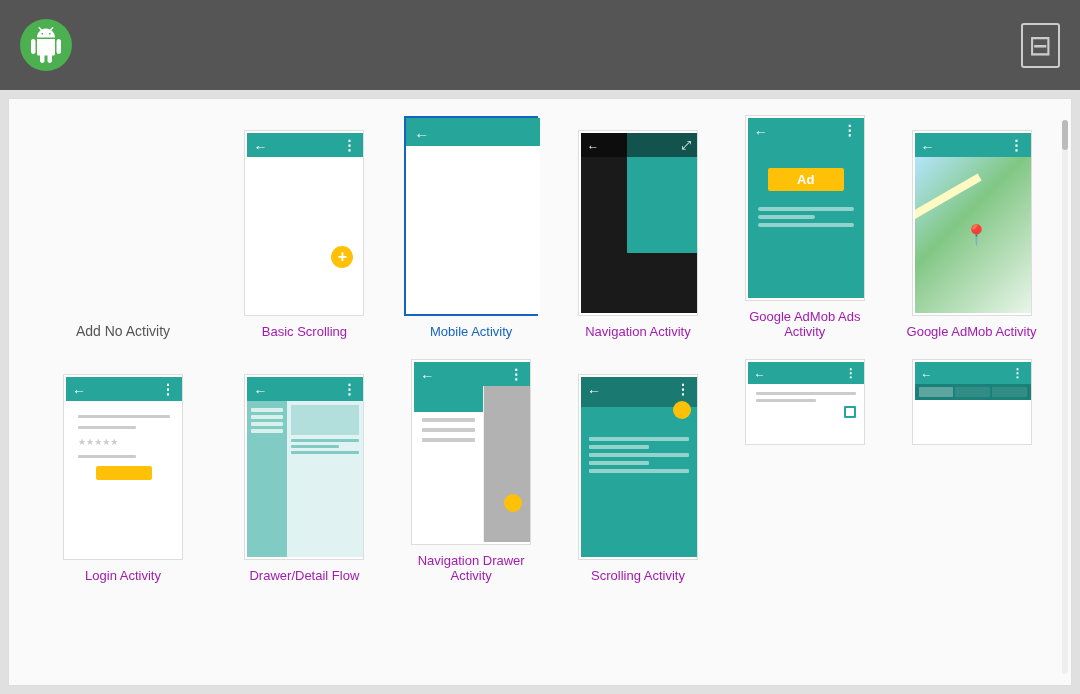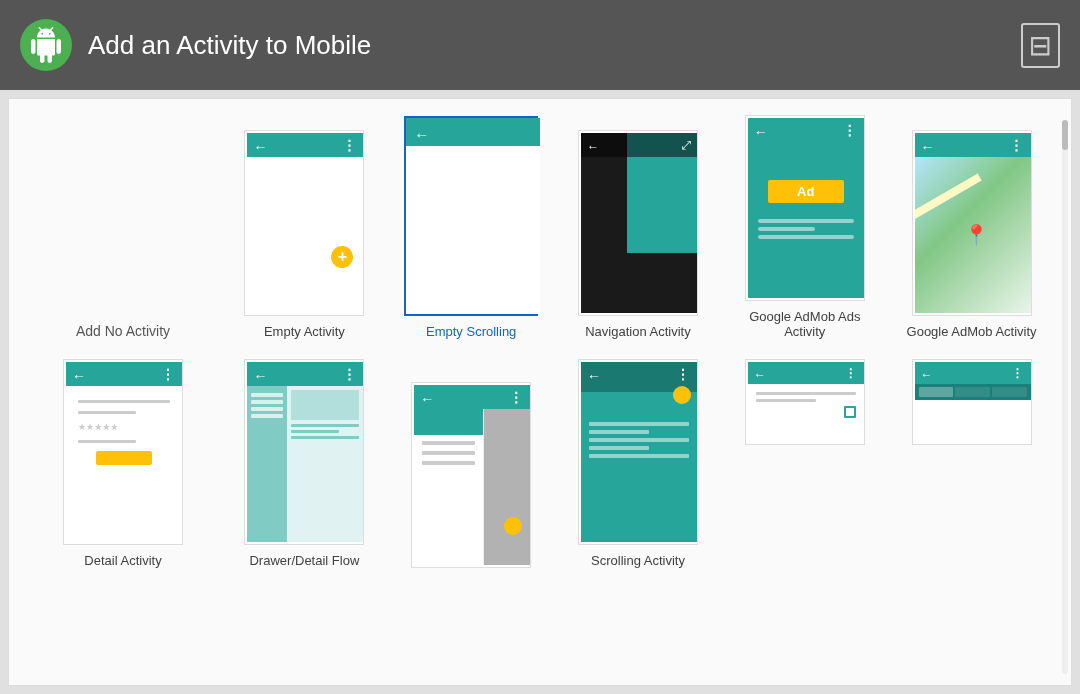--- a/index.html
+++ b/index.html
@@ -69,21 +69,21 @@
     }
 
     .activity-item.selected .thumbnail-wrapper {
       border: 2px solid #1565C0;
       background: #1565C0;
     }
 
     .activity-item .label {
       text-align: center;
       font-size: 13px;
-      color: #404040;
+      color: #a21caf;
       margin-top: 8px;
     }
 
     .activity-item.selected .label {
       color: #1565C0;
     }
 
     .no-activity-label {
       color: #555;
       font-size: 14px;
@@ -207,21 +207,21 @@
       display: flex;
       flex-direction: column;
     }
     .admob-ad-banner {
       background: #FFC107;
       color: white;
       font-size: 13px;
       font-weight: bold;
       text-align: center;
       padding: 4px;
-      margin: 38px 20px 8px;
+      margin: 26px 20px 8px;
       border-radius: 2px;
     }
     .admob-lines {
       padding: 4px 10px;
     }
     .admob-line {
       height: 4px;
       background: rgba(255,255,255,0.5);
       margin: 4px 0;
       border-radius: 2px;
@@ -438,21 +438,20 @@
 </head>
 <body>
 
 <div class="titlebar">
   <div class="titlebar-left">
     <div class="android-logo">
       <svg viewBox="0 0 24 24" fill="white">
         <path d="M6 18c0 .55.45 1 1 1h1v3.5c0 .83.67 1.5 1.5 1.5s1.5-.67 1.5-1.5V19h2v3.5c0 .83.67 1.5 1.5 1.5s1.5-.67 1.5-1.5V19h1c.55 0 1-.45 1-1V8H6v10zM3.5 8C2.67 8 2 8.67 2 9.5v7c0 .83.67 1.5 1.5 1.5S5 17.33 5 16.5v-7C5 8.67 4.33 8 3.5 8zm17 0c-.83 0-1.5.67-1.5 1.5v7c0 .83.67 1.5 1.5 1.5s1.5-.67 1.5-1.5v-7c0-.83-.67-1.5-1.5-1.5zm-4.97-5.84l1.3-1.3c.2-.2.2-.51 0-.71-.2-.2-.51-.2-.71 0l-1.48 1.48C13.85 1.23 12.95 1 12 1c-.96 0-1.86.23-2.66.63L7.85.15c-.2-.2-.51-.2-.71 0-.2.2-.2.51 0 .71l1.31 1.31C6.97 3.26 6 5.01 6 7h12c0-1.99-.97-3.75-2.47-4.84zM10 5H9V4h1v1zm5 0h-1V4h1v1z"></path>
       </svg>
     </div>
-    <span class="titlebar-title">Add an Activity to Mobile</span>
   </div>
   <div class="titlebar-icon">⊟</div>
 </div>
 
 <div class="main-content">
   <div class="grid">
 
     <div class="activity-item">
       <span class="no-activity-label">Add No Activity</span>
     </div>
@@ -460,32 +459,32 @@
     <div class="activity-item">
       <div class="thumbnail-wrapper">
         <div class="basic-thumb">
           <div class="basic-tb">
             <span class="back-arrow">←</span>
             <span class="tb-dots">⋮</span>
           </div>
           <div class="fab">+</div>
         </div>
       </div>
-      <span class="label">Empty Activity</span>
+      <span class="label">Basic Scrolling</span>
     </div>
 
     <div class="activity-item selected">
       <div class="thumbnail-wrapper selected-border" style="width:134px; padding:0;">
         <div class="empty-thumb" style="width:134px;">
           <div class="empty-tb" style="height:28px; background:#26A69A; padding:0 8px;">
             <span class="empty-arrow" style="color:white; font-size:15px;">←</span>
           </div>
         </div>
       </div>
-      <span class="label" style="color:#1565C0;">Empty Scrolling</span>
+      <span class="label" style="color:#1565C0;">Mobile Activity</span>
     </div>
 
     <div class="activity-item">
       <div class="thumbnail-wrapper">
         <div class="fs-thumb">
           <div class="fs-teal-block"></div>
           <div class="fs-toolbar">
             <span style="color:white;font-size:12px;">←</span>
             <span class="expand-icon">⤢</span>
           </div>
@@ -534,21 +533,21 @@
             <span class="back-arrow">←</span>
             <span class="tb-dots">⋮</span>
           </div>
           <div class="login-line" style="margin-top:14px;"></div>
           <div class="login-line short"></div>
           <div class="login-stars" style="font-size:9px;">★★★★★</div>
           <div class="login-line short"></div>
           <div class="login-btn"></div>
         </div>
       </div>
-      <span class="label">Detail Activity</span>
+      <span class="label">Login Activity</span>
     </div>
 
     <div class="activity-item">
       <div class="thumbnail-wrapper">
         <div class="md-thumb">
           <div class="basic-tb" style="background:#26A69A;">
             <span class="back-arrow">←</span>
             <span class="tb-dots">⋮</span>
           </div>
           <div class="md-content">
@@ -580,20 +579,21 @@
           <div class="nav-drawer">
             <div class="nav-drawer-header"></div>
             <div class="nav-drawer-item"></div>
             <div class="nav-drawer-item"></div>
             <div class="nav-drawer-item"></div>
           </div>
           <div class="nav-overlay"></div>
           <div class="nav-fab"></div>
         </div>
       </div>
+      <span class="label">Navigation Drawer Activity</span>
     </div>
 
     <div class="activity-item">
       <div class="thumbnail-wrapper">
         <div class="scroll-thumb">
           <div class="scroll-toolbar-bg"></div>
           <div class="basic-tb" style="background:transparent; position:relative; z-index:2;">
             <span class="back-arrow">←</span>
             <span class="tb-dots">⋮</span>
           </div>

